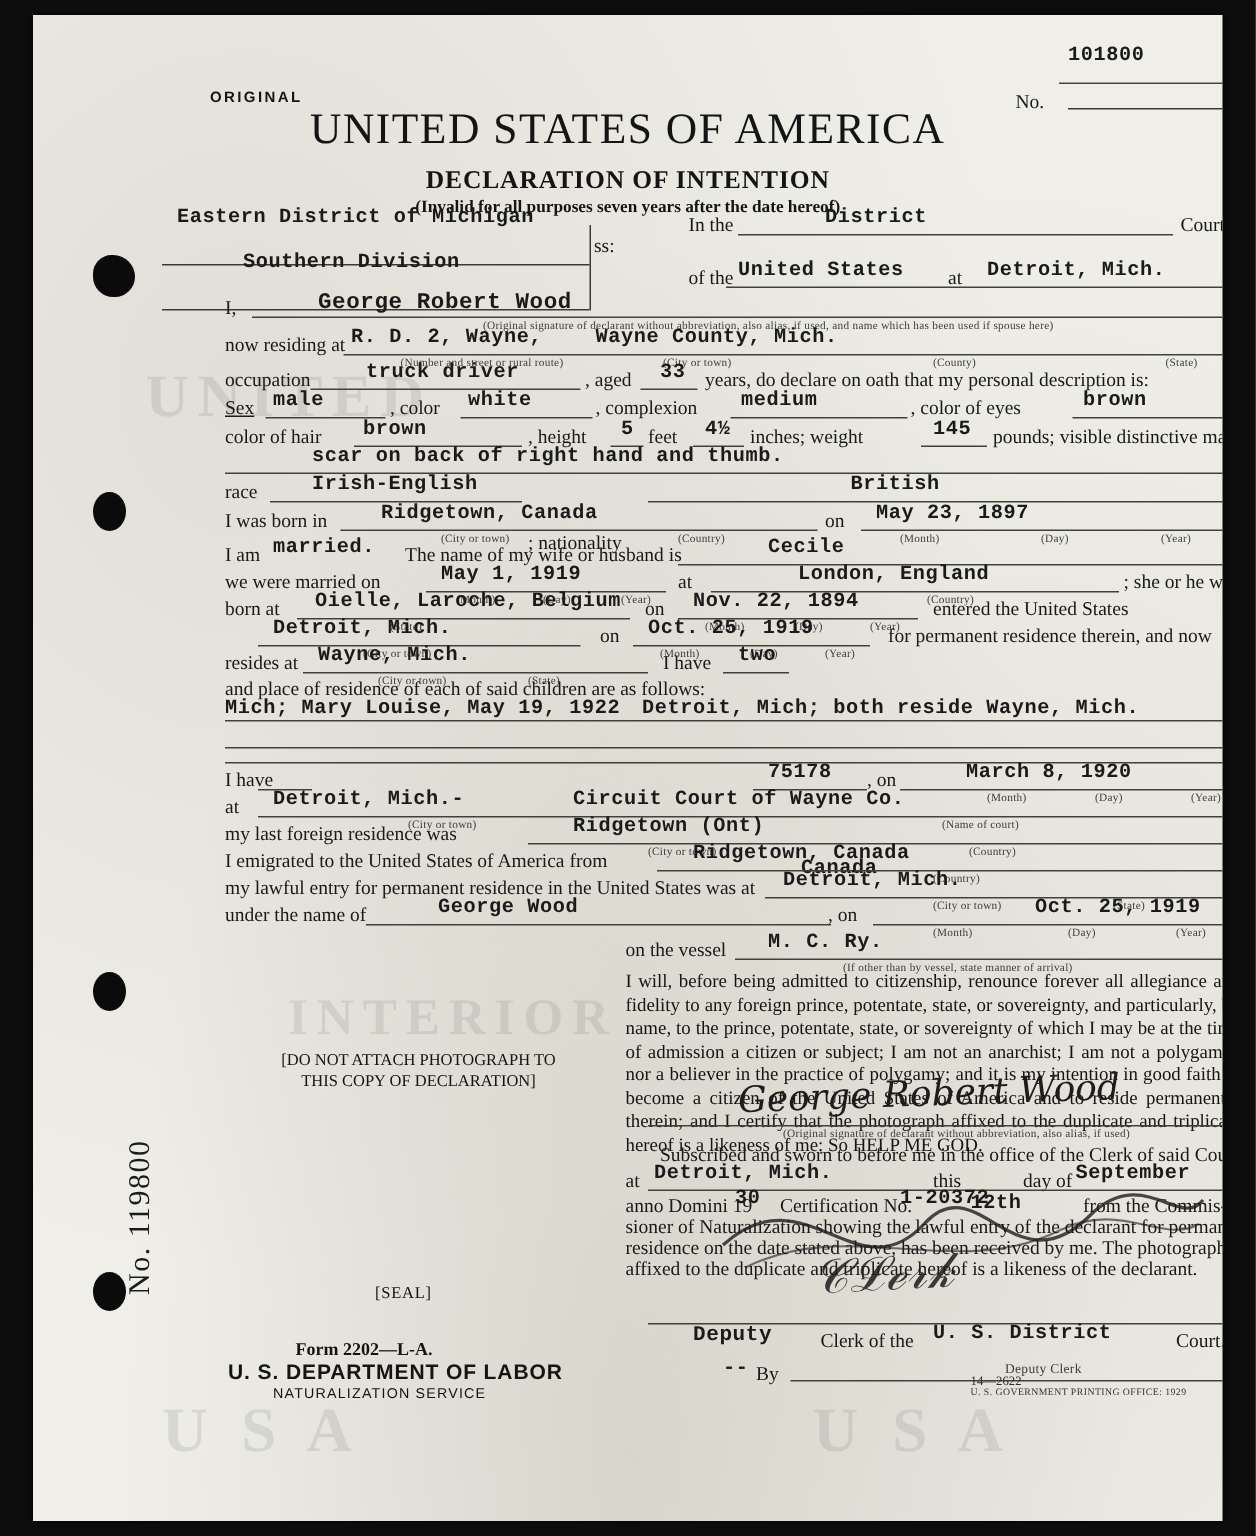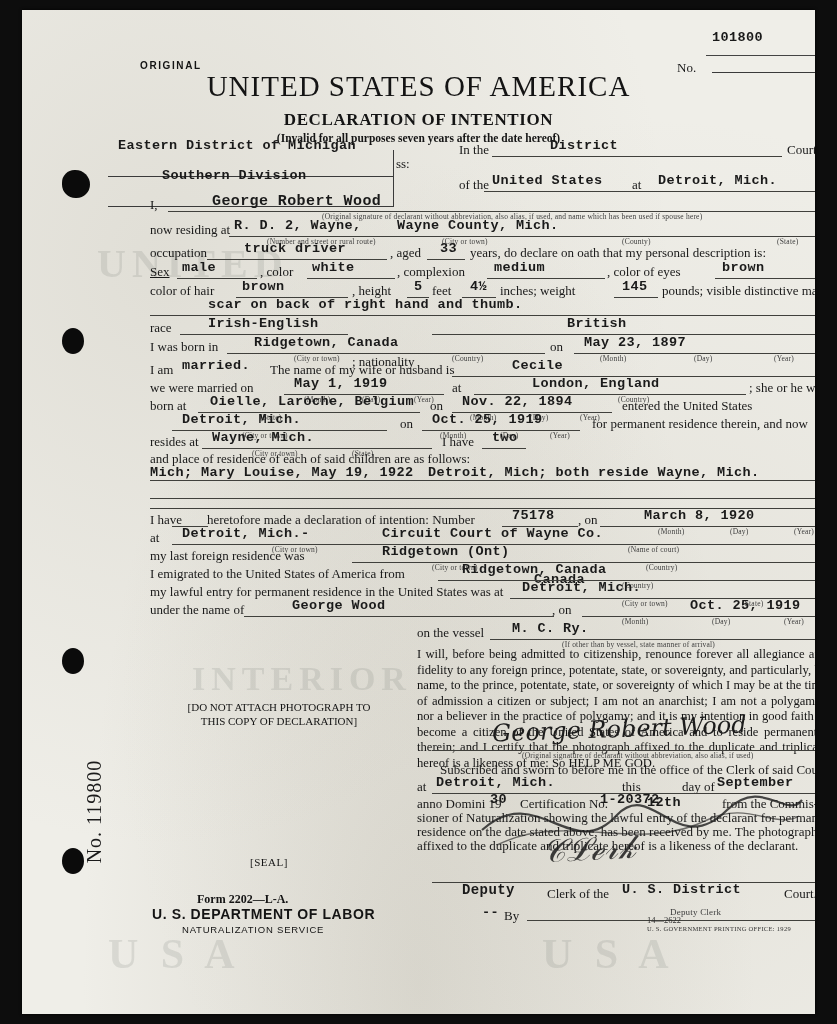--- a/index.html
+++ b/index.html
@@ -475,21 +475,20 @@
 
       <div class="lbl" style="left:128px; top:441px;">and place of residence of each of said children are as follows:</div>
       <div class="typed pr" style="left:128px; top:455px;">Mich; Mary Louise, May 19, 1922</div>
       <div class="typed pr" style="left:406px; top:455px;">Detroit, Mich; both reside Wayne, Mich.</div>
       <div class="rule" style="left:128px; top:470px; width:672px;"></div>
       <div class="rule" style="left:128px; top:488px; width:672px;"></div>
 
       <div class="hr-sep" style="top:498px;"></div>
 
       <div class="lbl" style="left:128px; top:502px;">I have</div>
-      <div class="lbl" style="left:185px; top:502px;">heretofore made a declaration of intention: Number</div>
       <div class="typed pr" style="left:490px; top:498px;">75178</div>
       <div class="lbl" style="left:556px; top:502px;">, on</div>
       <div class="typed pr" style="left:622px; top:498px;">March 8, 1920</div>
       <div class="rule" style="left:480px; top:516px; width:76px;"></div>
       <div class="rule" style="left:578px; top:516px; width:222px;"></div>
       <div class="rule" style="left:150px; top:516px; width:36px;"></div>
       <div class="tiny" style="left:636px; top:517px;">(Month)</div>
       <div class="tiny" style="left:708px; top:517px;">(Day)</div>
       <div class="tiny" style="left:772px; top:517px;">(Year)</div>
 

